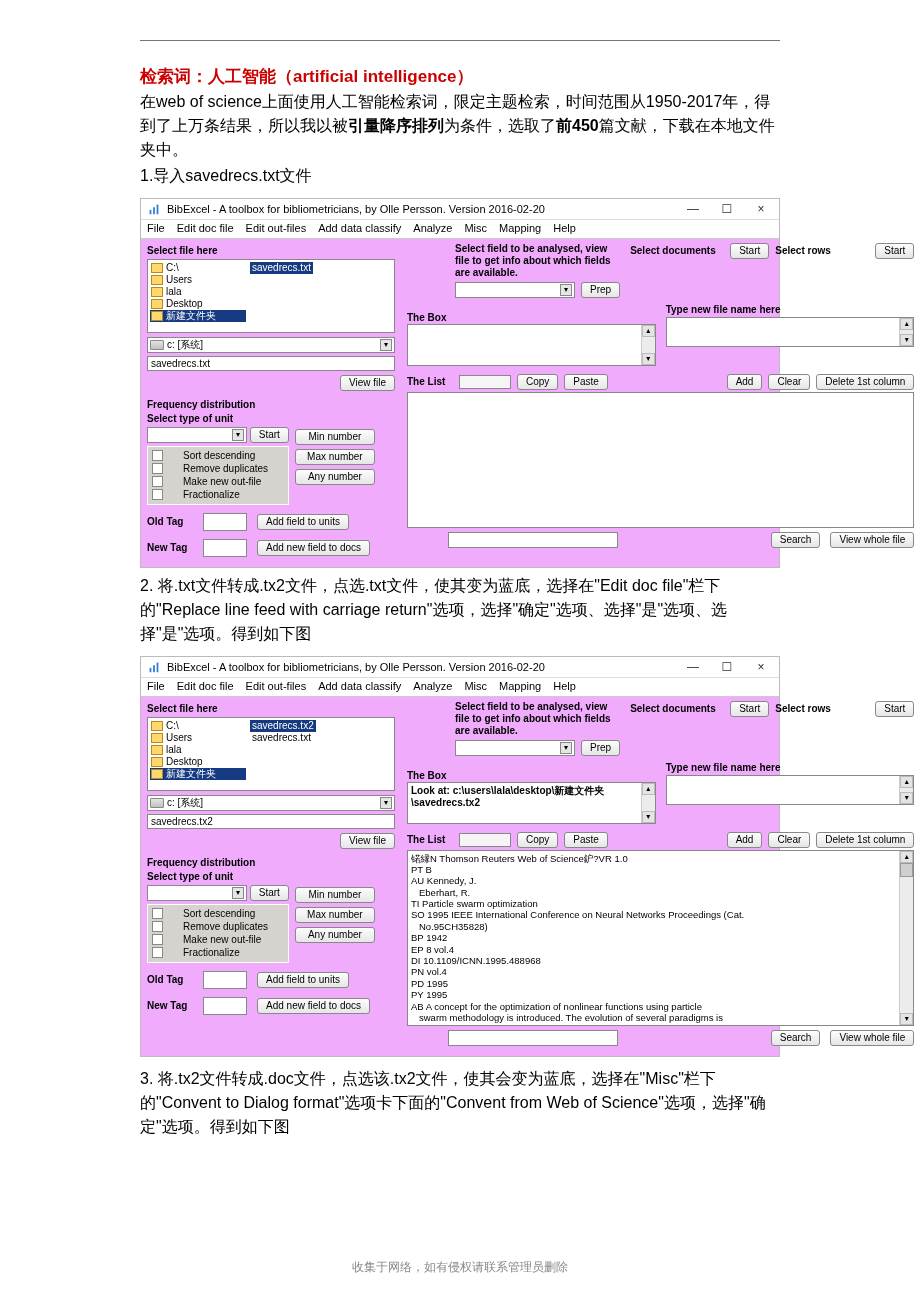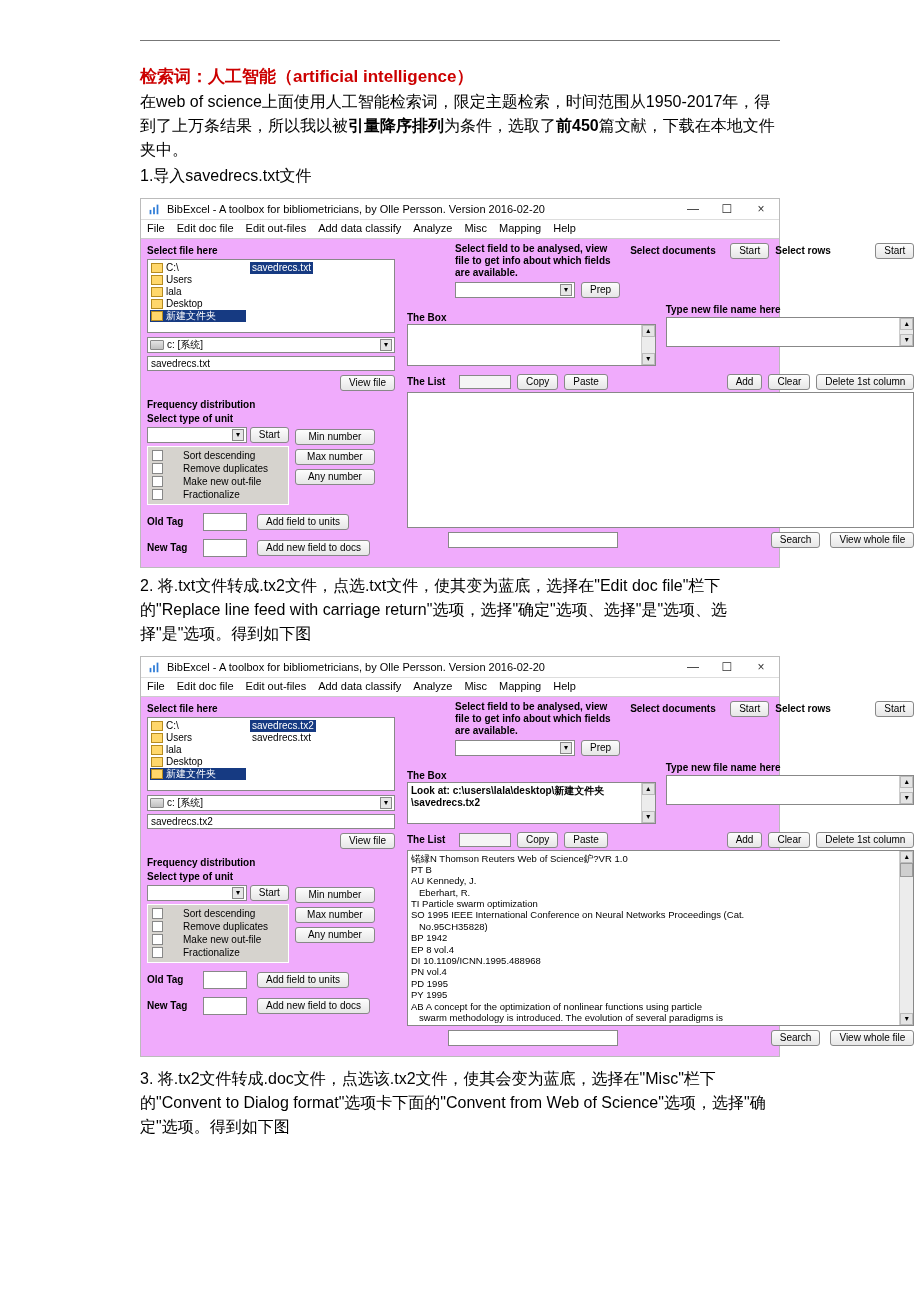--- a/index.html
+++ b/index.html
@@ -489,13 +489,14 @@
           <span class="gap"></span>
           <span class="btn">Search</span>
           <span class="btn">View whole file</span>
         </div>
       </div>
     </div>
   </div>
 
   <div class="body-text" style="margin-top:10px">3. 将.tx2文件转成.doc文件，点选该.tx2文件，使其会变为蓝底，选择在"Misc"栏下的"Convent to Dialog format"选项卡下面的"Convent from Web of Science"选项，选择"确定"选项。得到如下图</div>
 
+  <div class="footer-label">收集于网络，如有侵权请联系管理员删除</div>
 </div>
 
 </body></html>

